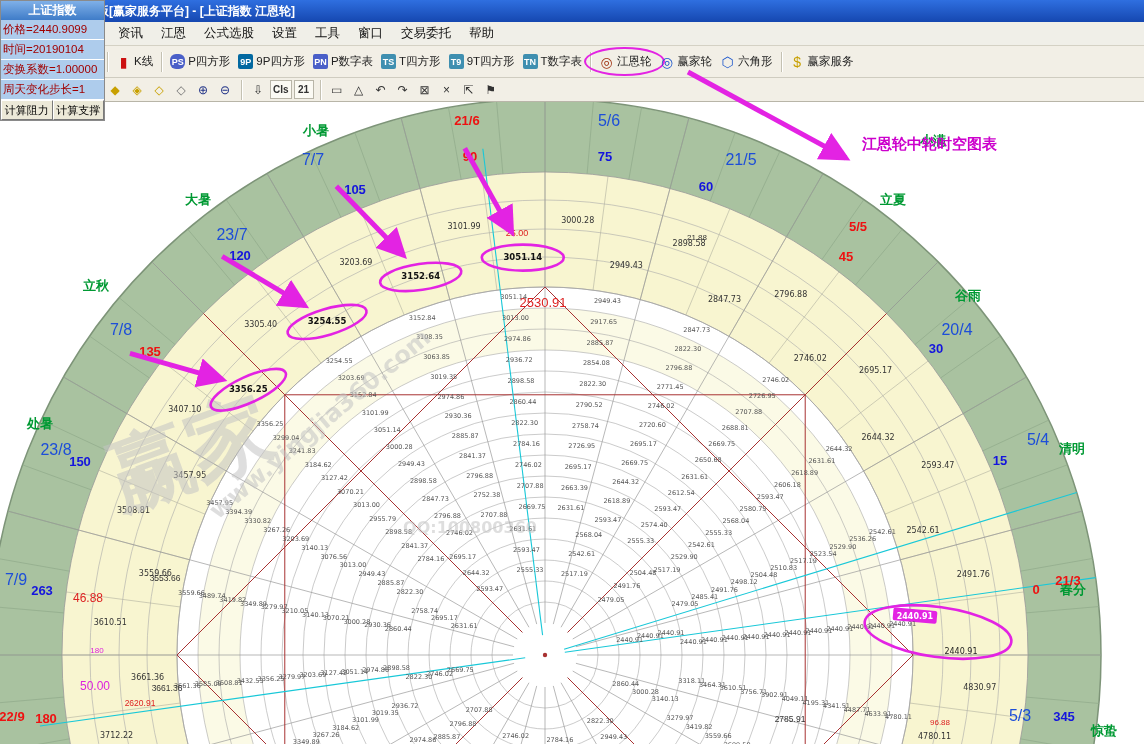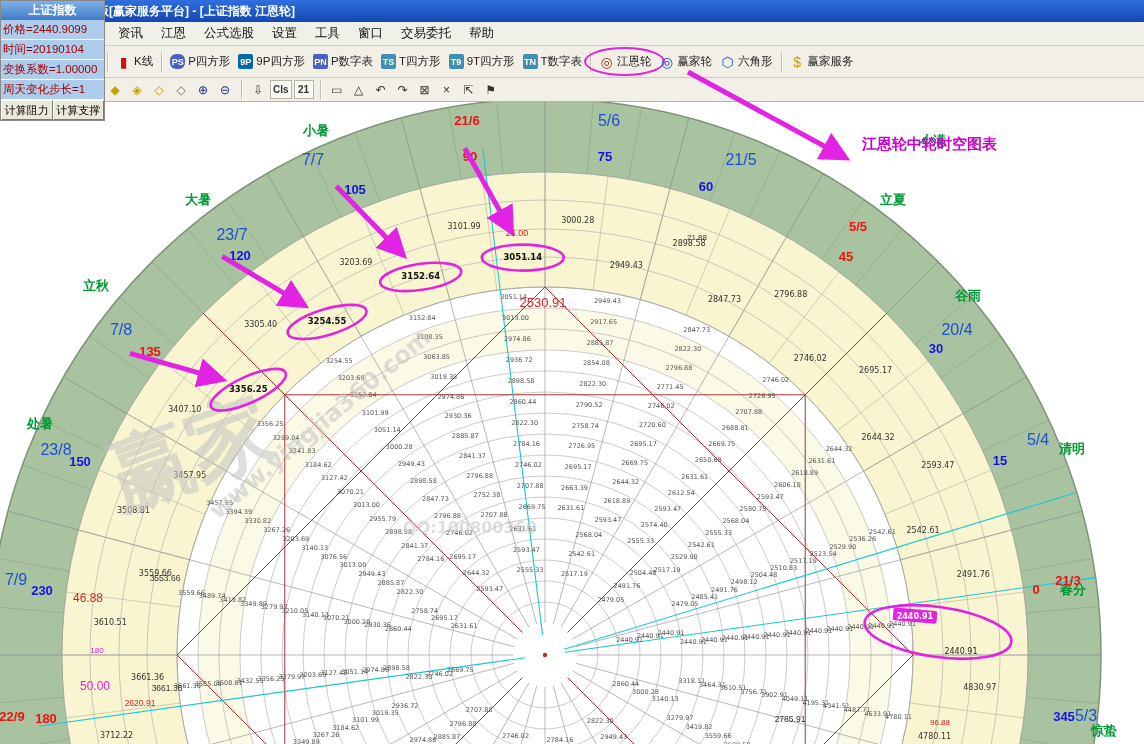--- a/index.html
+++ b/index.html
@@ -727,34 +727,34 @@
     <span class="rim green" style="left: 1104px; top: 731px;">惊蛰</span>
     <span class="rim black" style="left: 313px; top: 160px;">7/7</span>
     <span class="rim black" style="left: 232px; top: 235px;">23/7</span>
     <span class="rim black" style="left: 121px; top: 330px;">7/8</span>
     <span class="rim black" style="left: 56px; top: 450px;">23/8</span>
     <span class="rim black" style="left: 16px; top: 580px;">7/9</span>
     <span class="rim black" style="left: 609px; top: 121px;">5/6</span>
     <span class="rim black" style="left: 741px; top: 160px;">21/5</span>
     <span class="rim black" style="left: 957px; top: 330px;">20/4</span>
     <span class="rim black" style="left: 1038px; top: 440px;">5/4</span>
-    <span class="rim black" style="left: 1086px; top: 716px; text-align: center;">5/3</span>
+    <span class="rim black" style="left: 1020px; top: 716px; text-align: center;">5/3</span>
     <span class="rim red" style="left: 467px; top: 120px;">21/6</span>
     <span class="rim red" style="left: 470px; top: 156px;">90</span>
     <span class="rim red" style="left: 150px; top: 351px;">135</span>
     <span class="rim red" style="left: 858px; top: 226px;">5/5</span>
     <span class="rim red" style="left: 846px; top: 256px;">45</span>
     <span class="rim red" style="left: 1068px; top: 580px;">21/3</span>
     <span class="rim red" style="left: 1036px; top: 589px;">0</span>
     <span class="rim red" style="left: 12px; top: 716px;">22/9</span>
     <span class="rim red" style="left: 46px; top: 718px;">180</span>
     <span class="rim blue" style="left: 355px; top: 189px;">105</span>
     <span class="rim blue" style="left: 240px; top: 255px;">120</span>
     <span class="rim blue" style="left: 80px; top: 461px;">150</span>
-    <span class="rim blue" style="left: 42px; top: 590px;">230</span>
+    <span class="rim blue" style="left: 42px; top: 590px;">263</span>
     <span class="rim blue" style="left: 605px; top: 156px;">75</span>
     <span class="rim blue" style="left: 706px; top: 186px;">60</span>
     <span class="rim blue" style="left: 936px; top: 348px;">30</span>
     <span class="rim blue" style="left: 1000px; top: 460px;">15</span>
     <span class="rim blue" style="left: 1040px; top: 716px; margin-left: 24px;">345</span>
     <span class="xl" style="left: 517px; top: 233px; color: rgb(221, 34, 34); font-size: 9px;">25.00</span>
     <span class="xl" style="left: 543px; top: 302px; color: rgb(221, 34, 34); font-size: 13px;">2530.91</span>
     <span class="xl" style="left: 88px; top: 598px; color: rgb(221, 34, 34); font-size: 12px;">46.88</span>
     <span class="xl" style="left: 940px; top: 722px; color: rgb(221, 34, 34); font-size: 8px;">96.88</span>
     <span class="xl" style="left: 140px; top: 703px; color: rgb(221, 34, 34); font-size: 8.5px;">2620.91</span>

